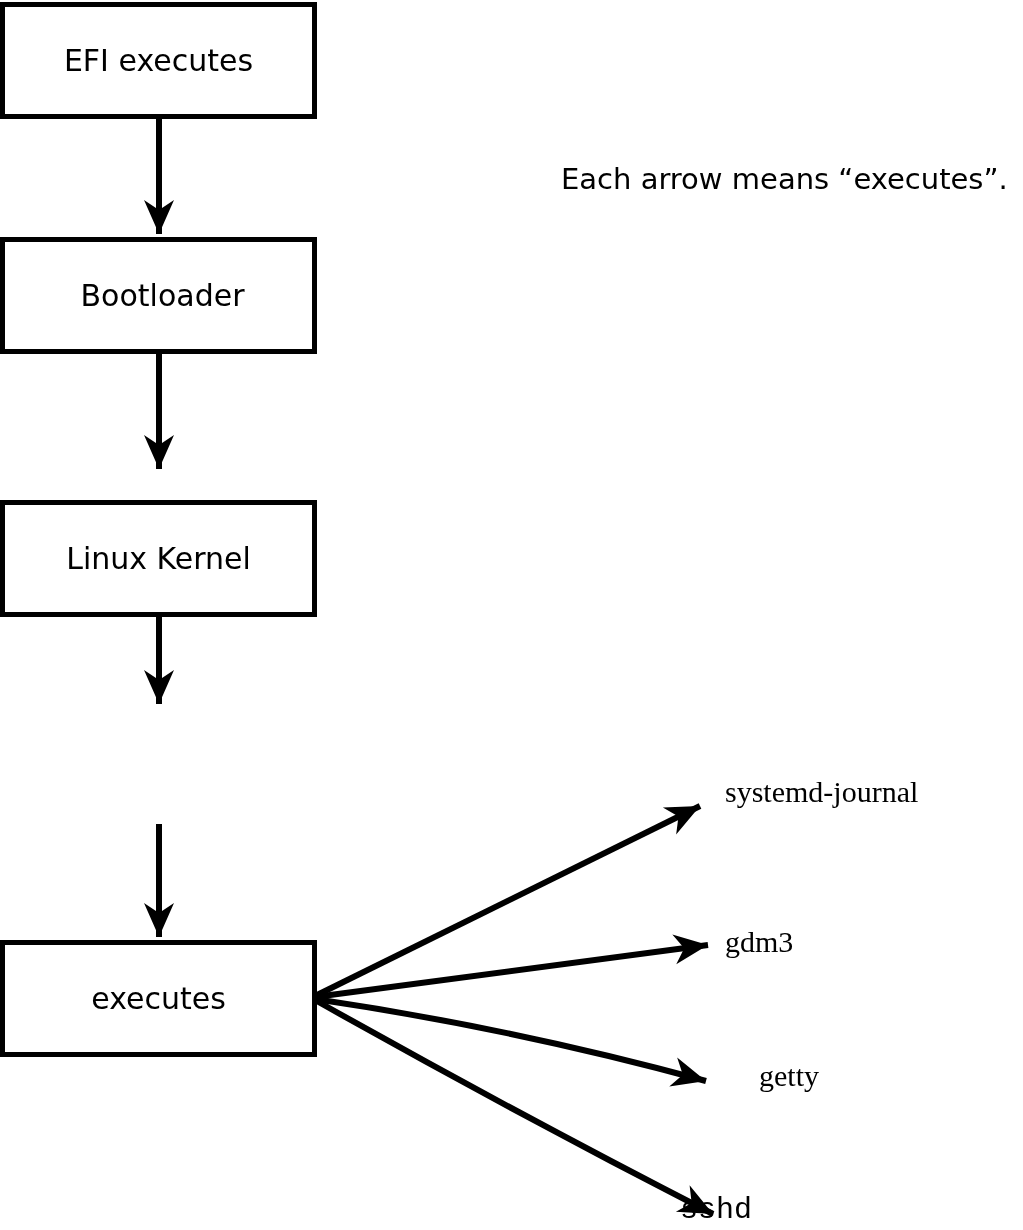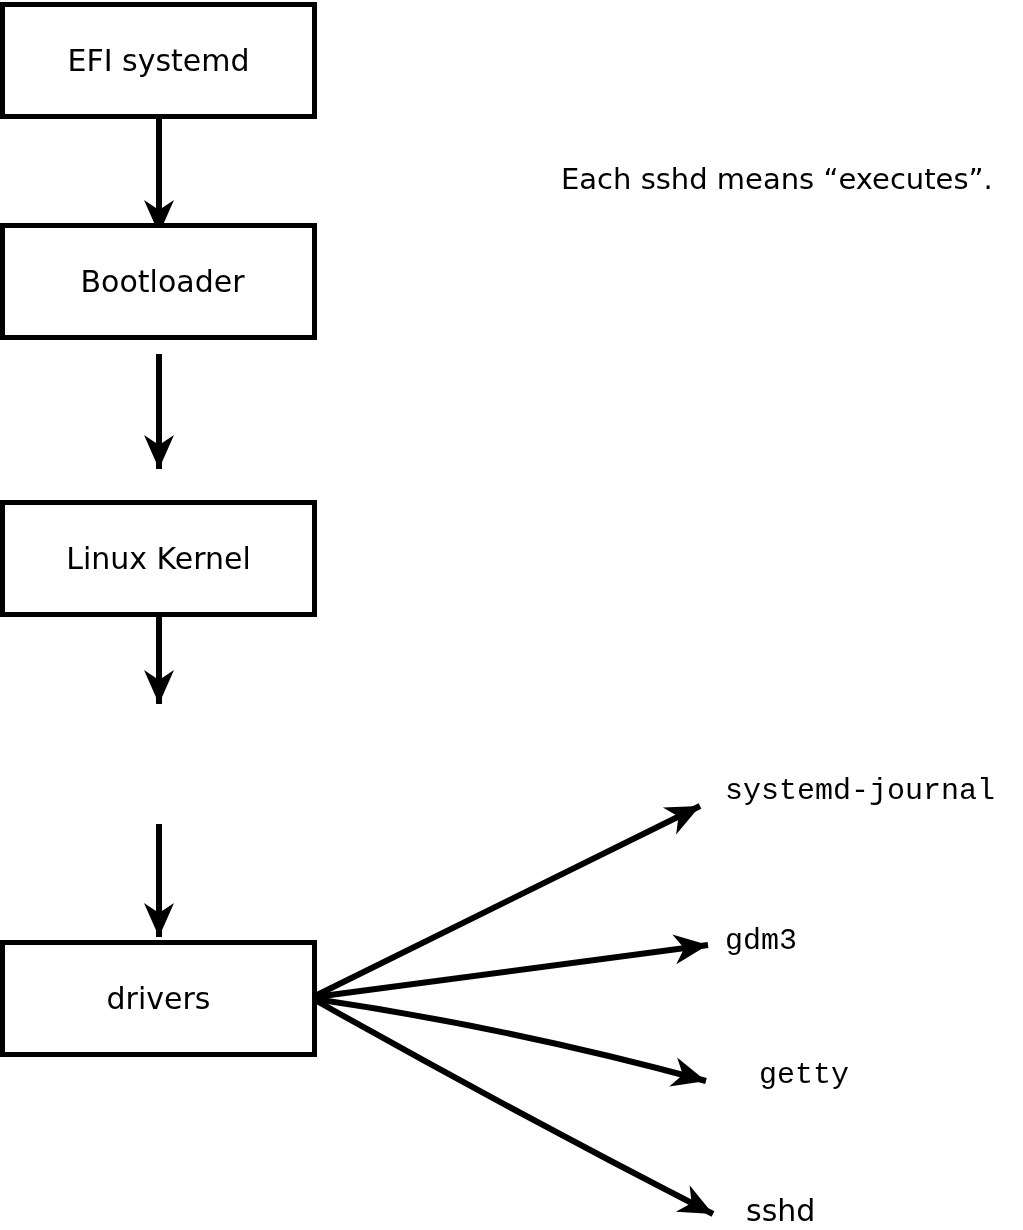--- a/index.html
+++ b/index.html
@@ -32,45 +32,45 @@
     border: 5px solid #000000;
     background: #ffffff;
     display: flex;
     align-items: center;
     justify-content: center;
     font-size: 30px;
     line-height: 1;
     white-space: nowrap;
   }
   .node-0 { top: 2px; }
-  .node-1 { top: 223px; padding-left: 8px; }
+  .node-1 { top: 237px; padding-left: 8px; }
   .node-2 { top: 472px; margin-top: 28px; }
   .node-3 { top: 707px; }
   .node-4 { top: 940px; }
   .note {
     position: absolute;
     left: 561px;
     top: 162px;
     font-size: 29px;
     line-height: 1.2;
     white-space: nowrap;
   }
   .target {
     position: absolute;
     font-size: 30px;
     line-height: 1.17;
     white-space: nowrap;
   }
   .mono {
-    font-family: Liberation Mono, monospace;
+    font-family: Liberation Serif, serif;
   }
   .target-0 { left: 725px; top: 774px; }
   .target-1 { left: 725px; top: 916px; margin-top: 8px; }
   .target-2 { left: 759px; top: 1058px; }
-  .target-3 { left: 746px; top: 1193px; }
+  .target-3 { left: 680px; top: 1193px; font-family: Liberation Mono, monospace; }
 </style>
 </head>
 <body>
 
 <div class="canvas">
 
   <svg class="arrows" width="1023" height="1230" viewBox="0 0 1023 1230" xmlns="http://www.w3.org/2000/svg">
     <defs>
       <marker id="ah" markerUnits="userSpaceOnUse" markerWidth="48" markerHeight="40" refX="40" refY="20" orient="auto">
         <path d="M40,20 L6,5 L16,20 L6,35 Z" fill="#000000"></path>
@@ -82,32 +82,32 @@
     <line x1="159" y1="589" x2="159" y2="704" stroke="#000000" stroke-width="6" marker-end="url(#ah)"></line>
     <line x1="159" y1="824" x2="159" y2="937" stroke="#000000" stroke-width="6" marker-end="url(#ah)"></line>
 
     <path d="M315,996 L700,806" fill="none" stroke="#000000" stroke-width="6" marker-end="url(#ah)"></path>
     <path d="M315,997 L708,945" fill="none" stroke="#000000" stroke-width="6" marker-end="url(#ah)"></path>
     <path d="M315,999 Q512,1028 706,1081" fill="none" stroke="#000000" stroke-width="6" marker-end="url(#ah)"></path>
     <path d="M315,1000 Q516,1113 713,1214" fill="none" stroke="#000000" stroke-width="6" marker-end="url(#ah)"></path>
   </svg>
 
   <div class="node node-0">
-    <span>EFI systemd</span>
+    <span>EFI executes</span>
   </div>
   <div class="node node-1">
     <span>Bootloader</span>
   </div>
   <div class="node node-2">
     <span>Linux Kernel</span>
   </div>
   <div class="node node-4">
-    <span>drivers</span>
+    <span>executes</span>
   </div>
 
-  <div class="note">Each sshd means “executes”.</div>
+  <div class="note">Each arrow means “executes”.</div>
 
   <div class="target target-0 mono">systemd-journal</div>
   <div class="target target-1 mono">gdm3</div>
   <div class="target target-2 mono">getty</div>
   <div class="target target-3">sshd</div>
 
 </div>
 
 </body></html>

